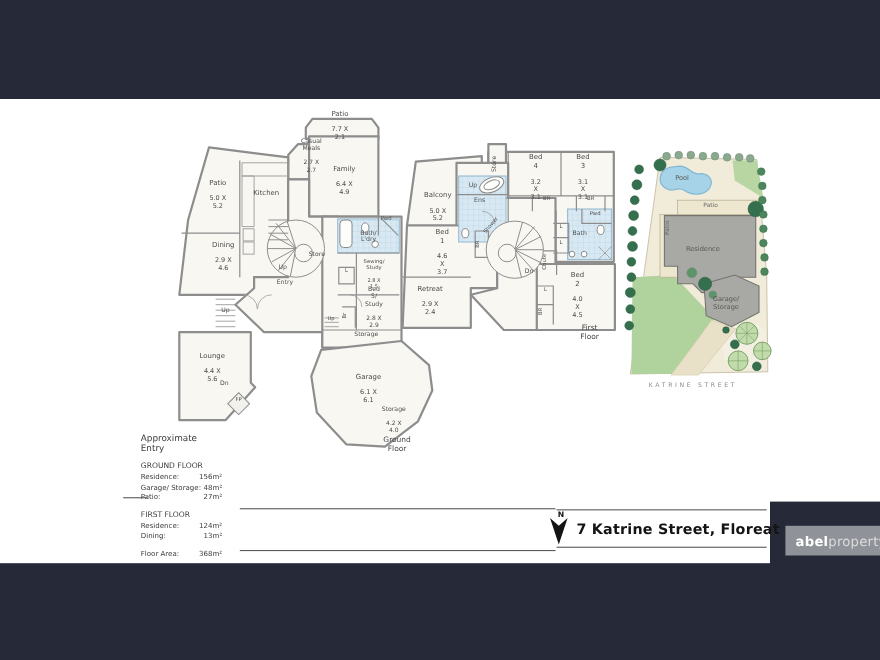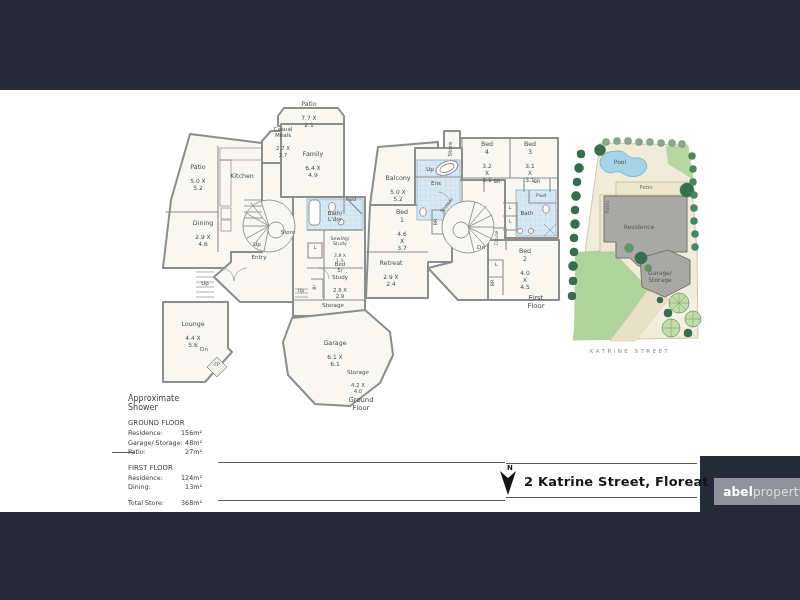--- a/index.html
+++ b/index.html
@@ -409,21 +409,21 @@
     <div class="plan-label site" style="left: 660px; top: 276px; transform: translate(-50%, -50%);">
       <div class="room-name">Garage/
 Storage</div>
     </div>
     <div class="plan-label street" style="left: 630px; top: 351px; transform: translate(-50%, -50%);">
       <div class="room-name">KATRINE STREET</div>
     </div>
   </div>
 
 <div class="areas">
-  <div class="areas-title">Approximate Shower</div>
+  <div class="areas-title">Approximate Entry</div>
   <div class="areas-heading">GROUND FLOOR</div>
   <div>
 
   <div class="area-row">
         <span>Residence:</span>
         <span>156m²</span>
       </div>
       <div class="area-row">
         <span>Garage/ Storage:</span>
         <span>48m²</span>
@@ -441,21 +441,21 @@
         <span>Residence:</span>
         <span>124m²</span>
       </div>
       <div class="area-row">
         <span>Dining:</span>
         <span>13m²</span>
       </div>
     </div>
   <div class="gap"></div>
   <div class="area-row">
-    <span>Total Store:</span>
+    <span>Floor Area:</span>
     <span>368m²</span>
   </div>
 </div>
 
 <div class="rule" style="left:112px;top:452px;width:22px"></div>
 <div class="rule" style="left:218px;top:462px;width:287px"></div>
 <div class="rule" style="left:218px;top:500px;width:287px"></div>
 <div class="rule" style="left:506px;top:463px;width:191px"></div>
 <div class="rule" style="left:506px;top:497px;width:191px"></div>
 
@@ -464,20 +464,20 @@
 <div class="disc-line"></div>
     <div class="disc-line"></div>
     <div class="disc-line"></div>
     <div class="disc-line"></div>
   </div>
 
 <span class="north-n">N</span>
 <svg class="north-svg" width="22" height="30" viewBox="0 0 22 30">
   <path d="M3,4 L11,28 L19,4 L11,11 Z" fill="#141414"></path>
 </svg>
-<div class="address">2 Katrine Street, Floreat</div>
+<div class="address">7 Katrine Street, Floreat</div>
 
 <div class="brand-badge">
   <svg width="13" height="17" viewBox="0 0 13 17">
     <path d="M0,17 L6.5,0 L13,17 L9.5,17 L6.5,8 L3.5,17 Z" fill="#35373c"></path>
   </svg>
   <span class="brand-text"><span class="brand-bold">abel</span><span class="brand-light">property</span></span>
 </div>
 
 </body></html>

